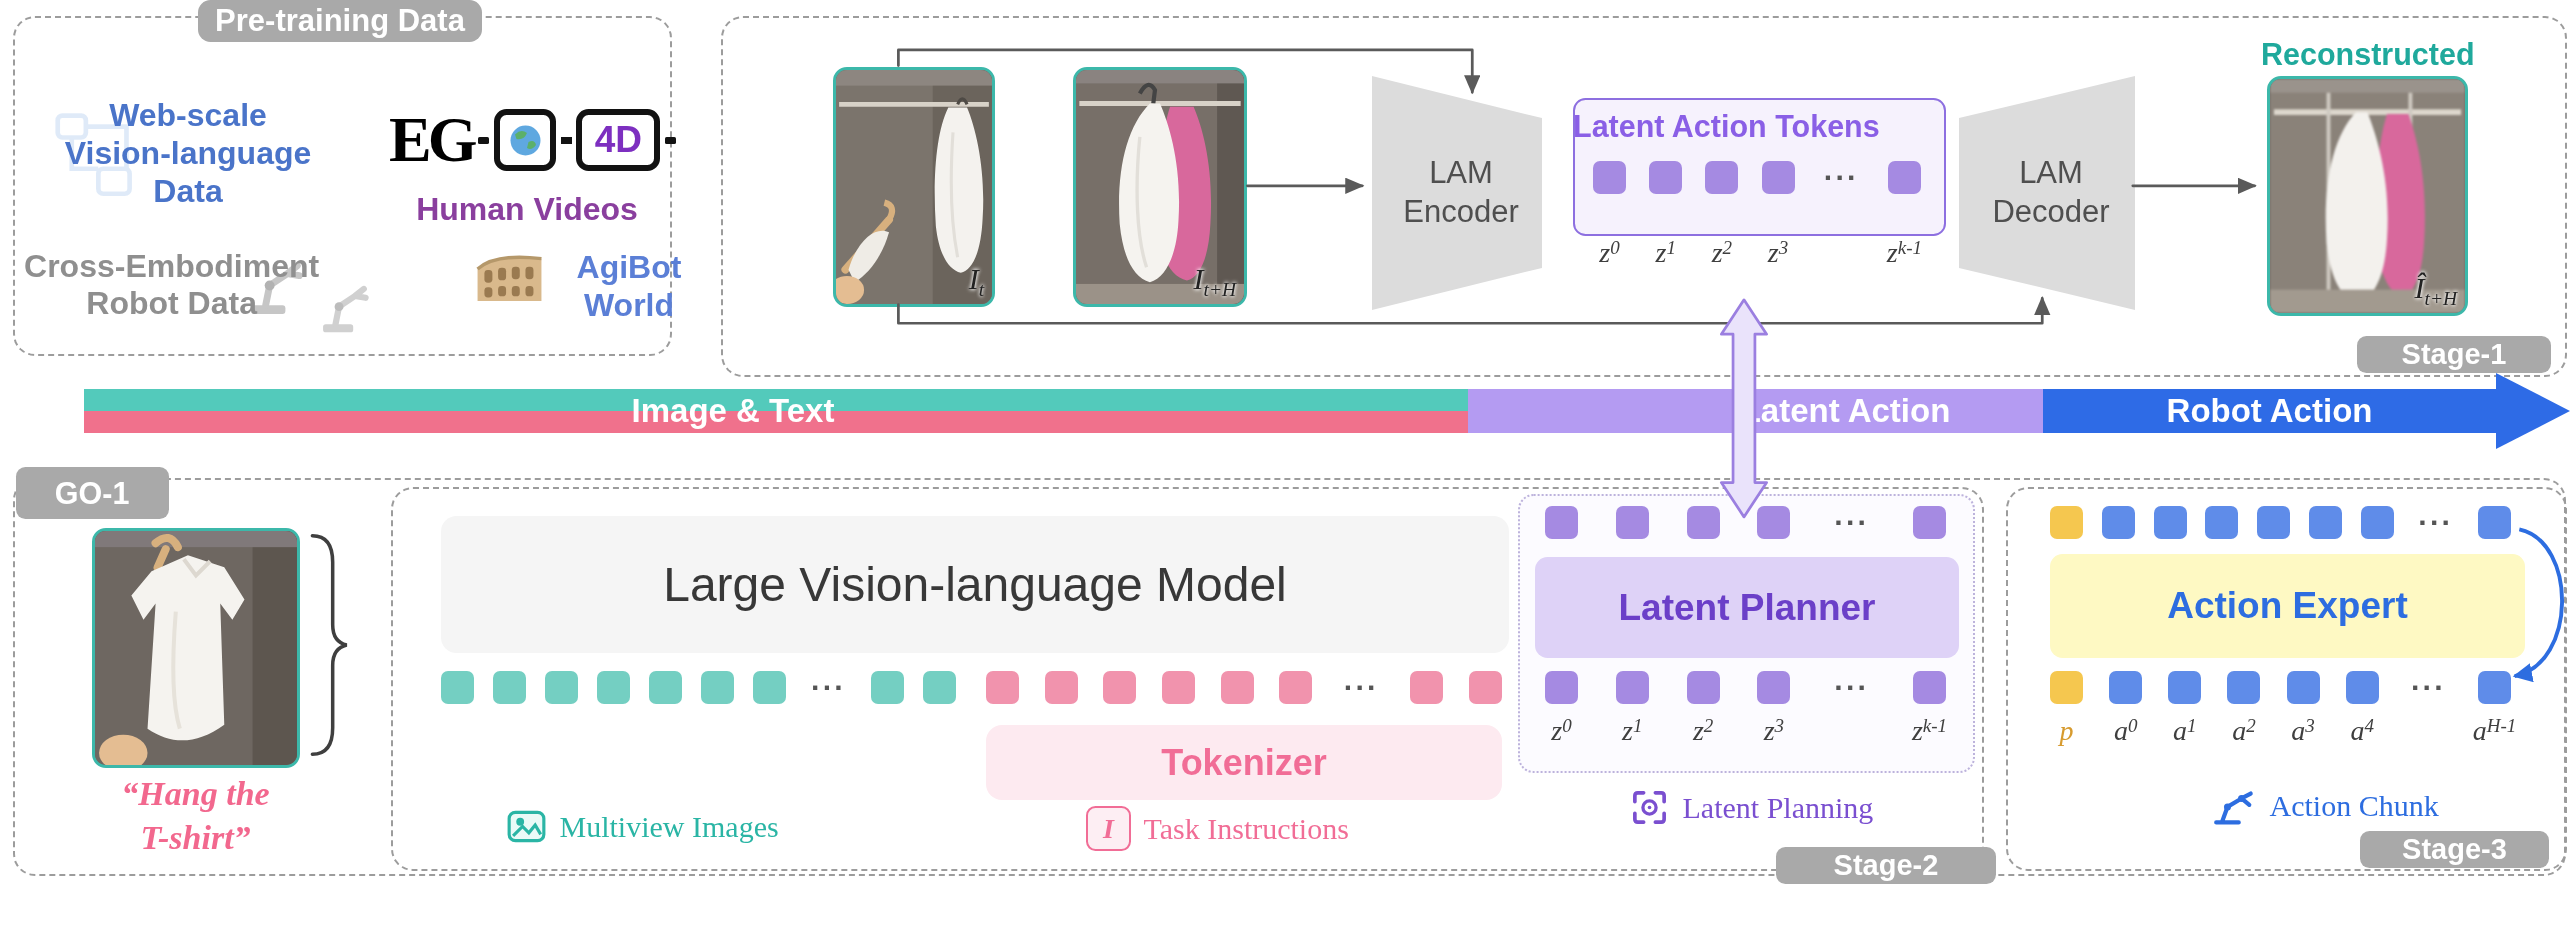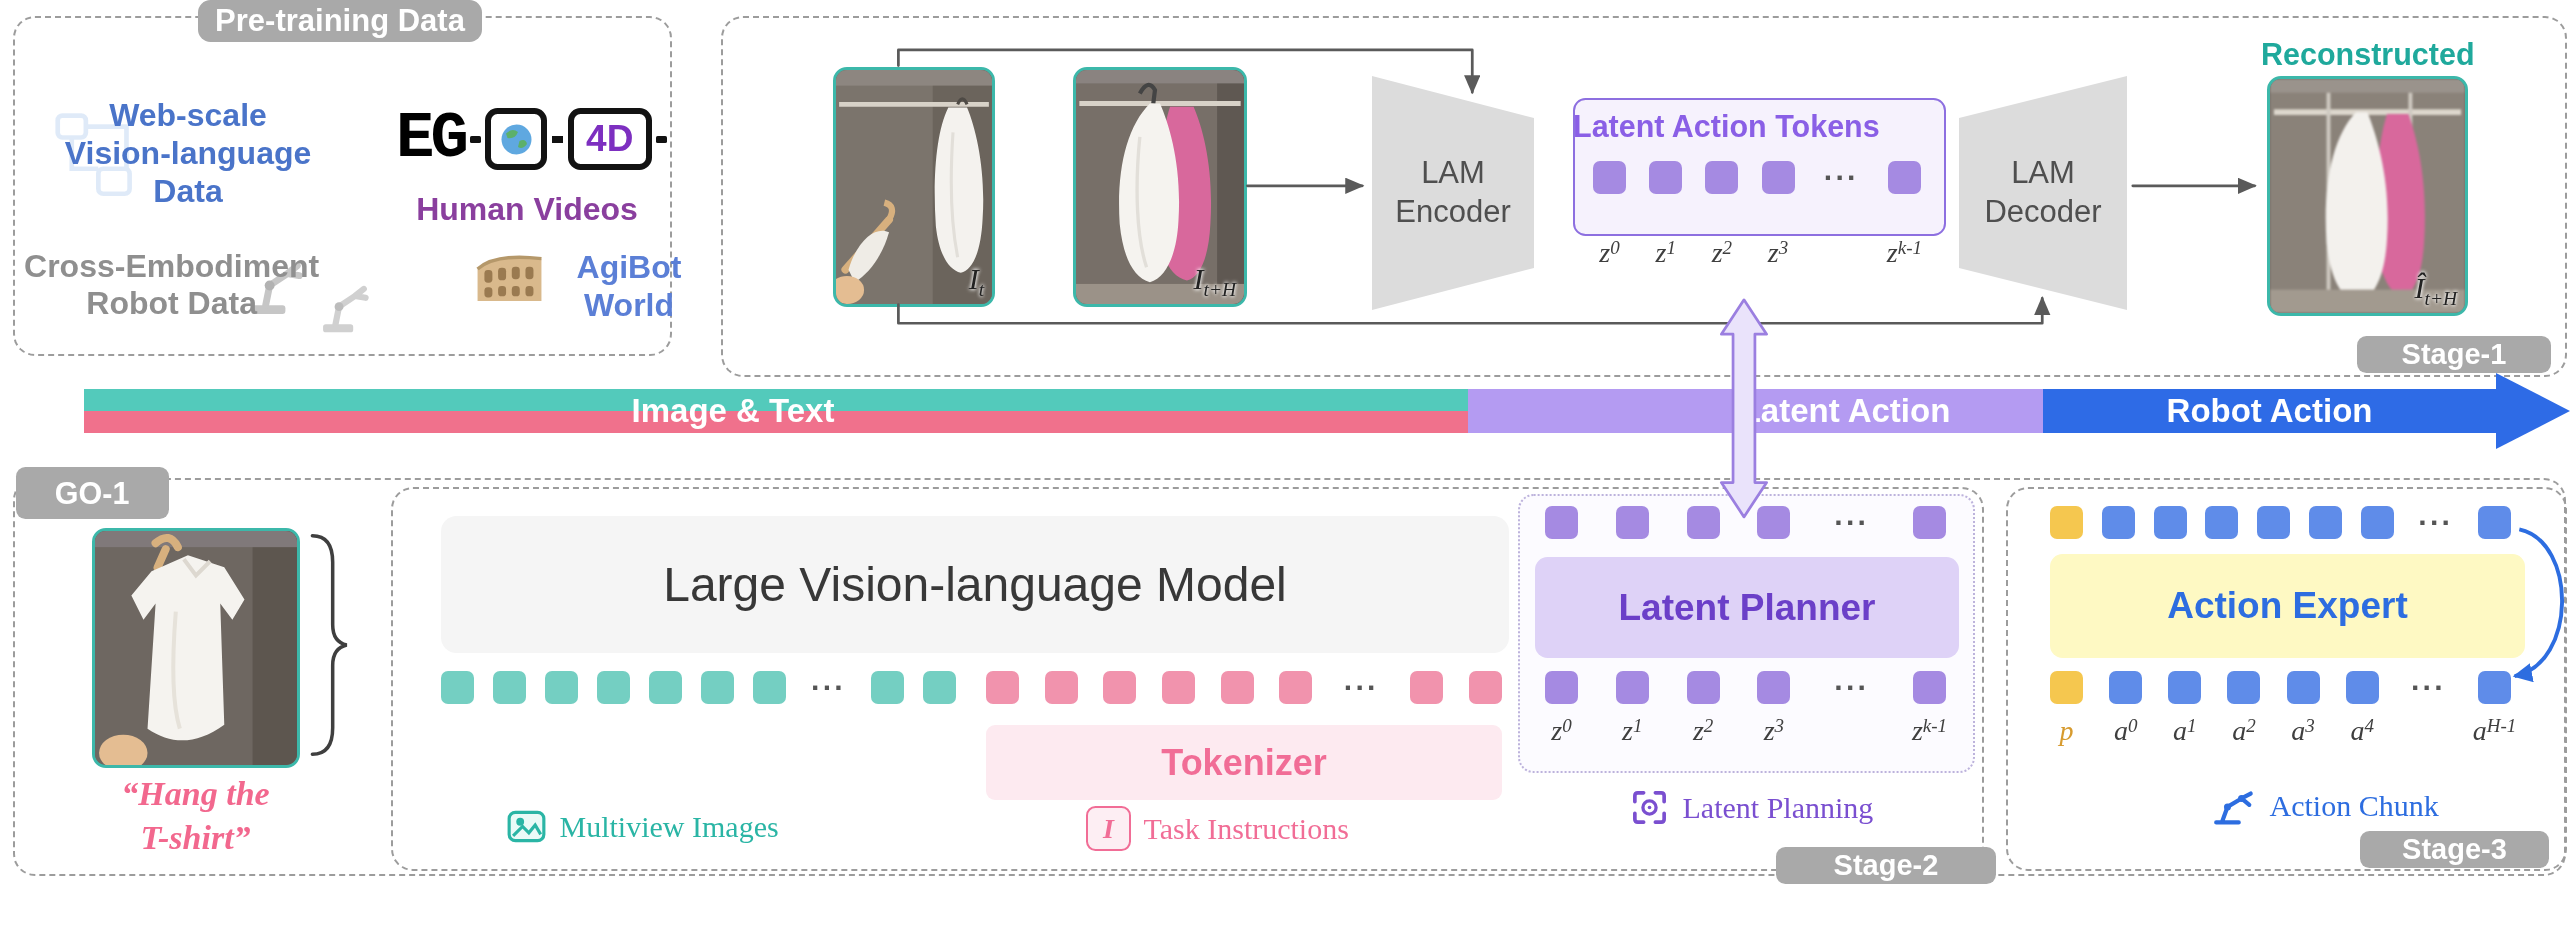--- a/index.html
+++ b/index.html
@@ -3,21 +3,21 @@
 <meta charset="utf-8">
 <style>
   html,body{margin:0;padding:0;background:#fff;}
   .canvas{position:relative;width:2576px;height:951px;background:#fff;overflow:hidden;
           font-family:"Liberation Sans",sans-serif;}
   .abs{position:absolute;}
   .dashed{position:absolute;border:2.3px dashed #9c9c9c;border-radius:22px;}
   .pill{position:absolute;background:#a9a9a9;color:#fff;font-weight:bold;display:flex;
         align-items:center;justify-content:center;border-radius:9.4px;font-size:29px;}
   .trap{position:absolute;background:#dcdcdc;display:flex;flex-direction:column;align-items:center;
-        justify-content:center;color:#4f4f4f;font-size:31px;line-height:1.25;}
+        justify-content:center;color:#4f4f4f;font-size:31px;line-height:1.25;padding-left:8px;}
   .photo{position:absolute;border:3.9px solid #3cb8aa;border-radius:14px;overflow:hidden;background:#6e6862;}
   .photo svg{width:100%;height:100%;display:block;}
   .mlab{position:absolute;right:7.8px;bottom:3.1px;font-family:"Liberation Serif",serif;font-style:italic;
         font-size:30px;color:#222;text-shadow:0 0.8px 3.9px rgba(255,255,255,.95),0 -0.8px 3.9px rgba(255,255,255,.95);}
   .mlab sub{font-size:19.5px;}
   .tokrow{position:absolute;display:flex;justify-content:space-between;align-items:center;}
   .tok{width:33px;height:33px;border-radius:7px;flex:0 0 auto;}
   .tok.teal{background:#74cfc2;} .tok.pink{background:#f193ad;} .tok.purple{background:#a58ae2;}
   .tok.blue{background:#5f8ce9;} .tok.yellow{background:#f5c74f;}
   .dots{width:47px;text-align:center;font-size:30px;font-weight:bold;color:#555;letter-spacing:1.6px;
@@ -32,21 +32,21 @@
   .bar-seg{position:absolute;top:389px;height:44px;}
   .bar-label{width:100%;height:100%;display:flex;align-items:center;justify-content:center;
              color:#fff;font-weight:bold;font-size:33px;}
   
   #box-pretrain{left:13.3px;top:15.6px;width:655px;height:336px;}
   #pill-pretrain{left:198px;top:0;width:284px;height:42px;font-size:31px;border-radius:12.5px;}
   #doodle{left:45px;top:100px;opacity:.65;}
   #webscale{left:41px;top:97px;width:294px;text-align:center;color:#4a74c9;font-weight:bold;
             font-size:32px;line-height:1.18;}
   #ego{left:389px;top:103px;display:flex;align-items:center;gap:4.7px;}
-  #ego .eg{font-size:64px;font-weight:800;color:#000;letter-spacing:-3.9px;font-family:Liberation Mono, monospace;margin-left:7px;}
+  #ego .eg{font-size:64px;font-weight:800;color:#000;letter-spacing:-3.9px;font-family:Liberation Serif, serif;}
   .lens{border:6.2px solid #121212;border-radius:12.5px;height:50px;display:flex;align-items:center;
         justify-content:center;background:#fff;}
   #lens-globe{width:50px;}
   #bridge{width:11px;height:7px;background:#121212;}
   .temple{width:11px;height:7px;background:#121212;border-radius:1.6px;}
   #lens-4d{width:72px;color:#7d2fc0;font-weight:800;font-size:37px;}
   #humanvideos{left:394px;top:191px;width:266px;text-align:center;color:#8a3f9e;font-weight:bold;font-size:32px;}
   #robot-a{left:244px;top:248px;} #robot-b{left:316px;top:273px;}
   #cross{left:15.6px;top:248px;width:312px;text-align:center;color:#8f8f8f;font-weight:bold;
          font-size:32px;line-height:1.15;}
@@ -85,21 +85,21 @@
   #quote{left:43px;top:772px;width:305px;text-align:center;font-family:"Liberation Serif",serif;
          font-style:italic;font-weight:bold;font-size:34px;color:#f2688e;line-height:1.3;}
   
   #box-stage2{left:391px;top:487px;width:1589px;height:380px;}
   #lvlm{left:441px;top:516px;width:1068px;height:137px;background:#f5f5f5;border-radius:15.6px;
         display:flex;align-items:center;justify-content:center;font-size:48px;color:#383838;}
   #row-teal{left:441px;top:671px;width:515px;}
   #row-pink{left:986px;top:671px;width:516px;}
   #internvit{left:441px;top:725px;width:515px;height:75px;background:#e4f6f2;border-radius:12.5px;
              display:flex;align-items:center;justify-content:center;color:#2ab5a5;font-weight:bold;font-size:36px;}
-  #tokenizer{left:986px;top:725px;width:516px;height:75px;background:#fdeaf0;border-radius:9px;
+  #tokenizer{left:986px;top:725px;width:516px;height:75px;background:#fdeaf0;border-radius:16px;
              display:flex;align-items:center;justify-content:center;color:#f16d96;font-weight:bold;font-size:36px;}
   #cap-multiview{left:506px;top:806px;color:#2ab5a5;}
   #cap-task{left:1086px;top:806px;color:#f16d96;}
   .icon-task{width:41px;height:41px;border:2.3px solid #f16d96;border-radius:9.4px;background:#fdeef3;
              display:flex;align-items:center;justify-content:center;font-family:"Liberation Serif",serif;
              font-style:italic;font-weight:bold;font-size:28px;color:#f16d96;}
   #planner-dotted{position:absolute;left:1518px;top:494px;width:453px;height:275px;
                   border:2.3px dotted #bdb3dc;border-radius:15.6px;background:rgba(250,248,255,.5);}
   #row-plan-top{left:1545px;top:506px;width:401px;}
   #planner{left:1535px;top:557px;width:424px;height:101px;background:#ded2f7;border-radius:12.5px;

